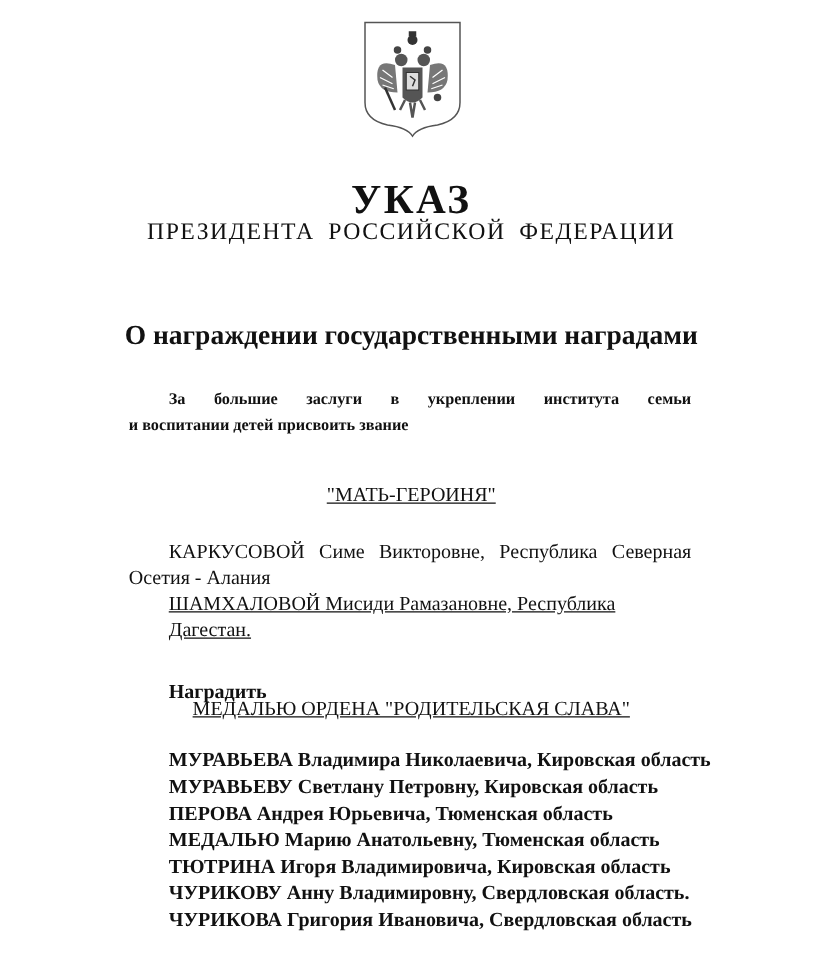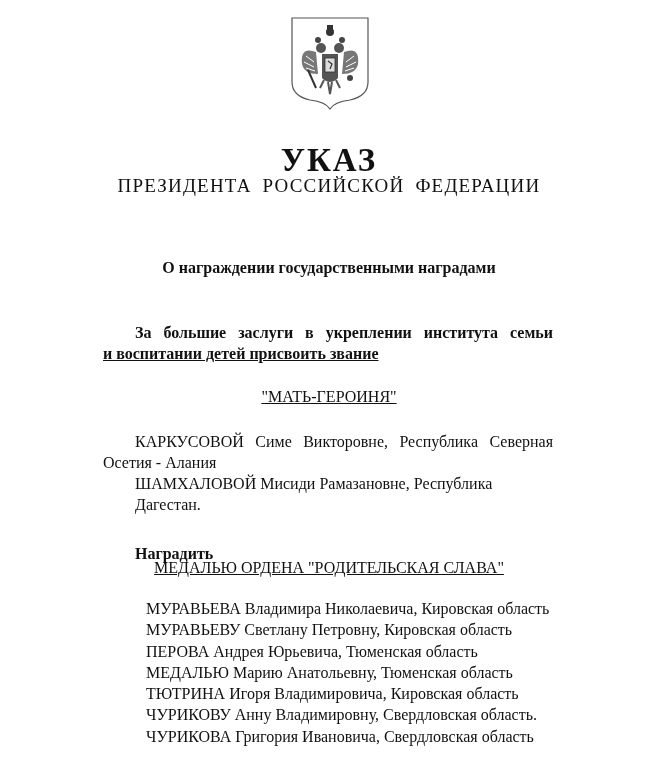--- a/index.html
+++ b/index.html
@@ -4,34 +4,34 @@
 <style>
   html, body { margin: 0; padding: 0; background: #ffffff; }
   body { width: 658px; height: 782px; position: relative; overflow: hidden;
          font-family: "Liberation Serif", "DejaVu Serif", serif; color: #111; }
   .emblem { position: absolute; left: 288px; top: 12px; width: 84px; height: 98px; }
   .title { position: absolute; left: 0; width: 658px; text-align: center; top: 140px;
            font-size: 33px; font-weight: bold; letter-spacing: 2px; line-height: 40px; }
   .subtitle { position: absolute; left: 0; width: 658px; text-align: center; top: 174px;
               font-size: 19px; letter-spacing: 1.2px; word-spacing: 5px; line-height: 24px; }
   .heading { position: absolute; left: 0; width: 658px; text-align: center; top: 257px;
-             font-size: 16px; font-weight: bold; line-height: 21px; }
-  .para { position: absolute; left: 103px; width: 450px; top: 322px;
-          font-size: 16px; font-weight: bold; line-height: 21px; text-align: justify;
+             font-size: 22px; font-weight: bold; line-height: 21px; }
+  .para { position: absolute; left: 103px; width: 450px; top: 308px;
+          font-size: 13px; font-weight: bold; line-height: 21px; text-align: justify;
           text-align-last: left; }
   .para .l1 { display: block; padding-left: 32px; text-align: justify; text-align-last: justify; }
-  .para .l2 { display: block; text-decoration: underline; }
+  .para .l2 { display: block; }
   .u-title { position: absolute; left: 0; width: 658px; text-align: center;
              font-size: 16px; text-decoration: underline; line-height: 21px; }
   .block { position: absolute; left: 103px; width: 450px; font-size: 16px; line-height: 21px; }
   .jline { display: block; padding-left: 32px; text-align: justify; text-align-last: justify; }
   .plain { display: block; }
-  .indent { display: block; padding-left: 32px; }
+  .indent { display: block; padding-left: 32px; text-decoration: underline; }
   .bold { font-weight: bold; margin-top: 28px; }
-  .list { position: absolute; left: 146px; top: 598px; font-size: 16px; line-height: 21.3px; }
+  .list { position: absolute; left: 135px; top: 598px; font-size: 16px; line-height: 21.3px; font-weight: bold; }
   .list div { white-space: nowrap; }
 </style>
 </head>
 <body>
 
 <div class="emblem">
   <svg width="84" height="98" viewBox="0 0 84 98">
     <path d="M4 6 H80 V70 Q80 84 62 88 Q46 90 42 97 Q38 90 22 88 Q4 84 4 70 Z" fill="#fff" stroke="#555" stroke-width="1.2"></path>
 
     <circle cx="42" cy="20" r="4" fill="#333"></circle>

